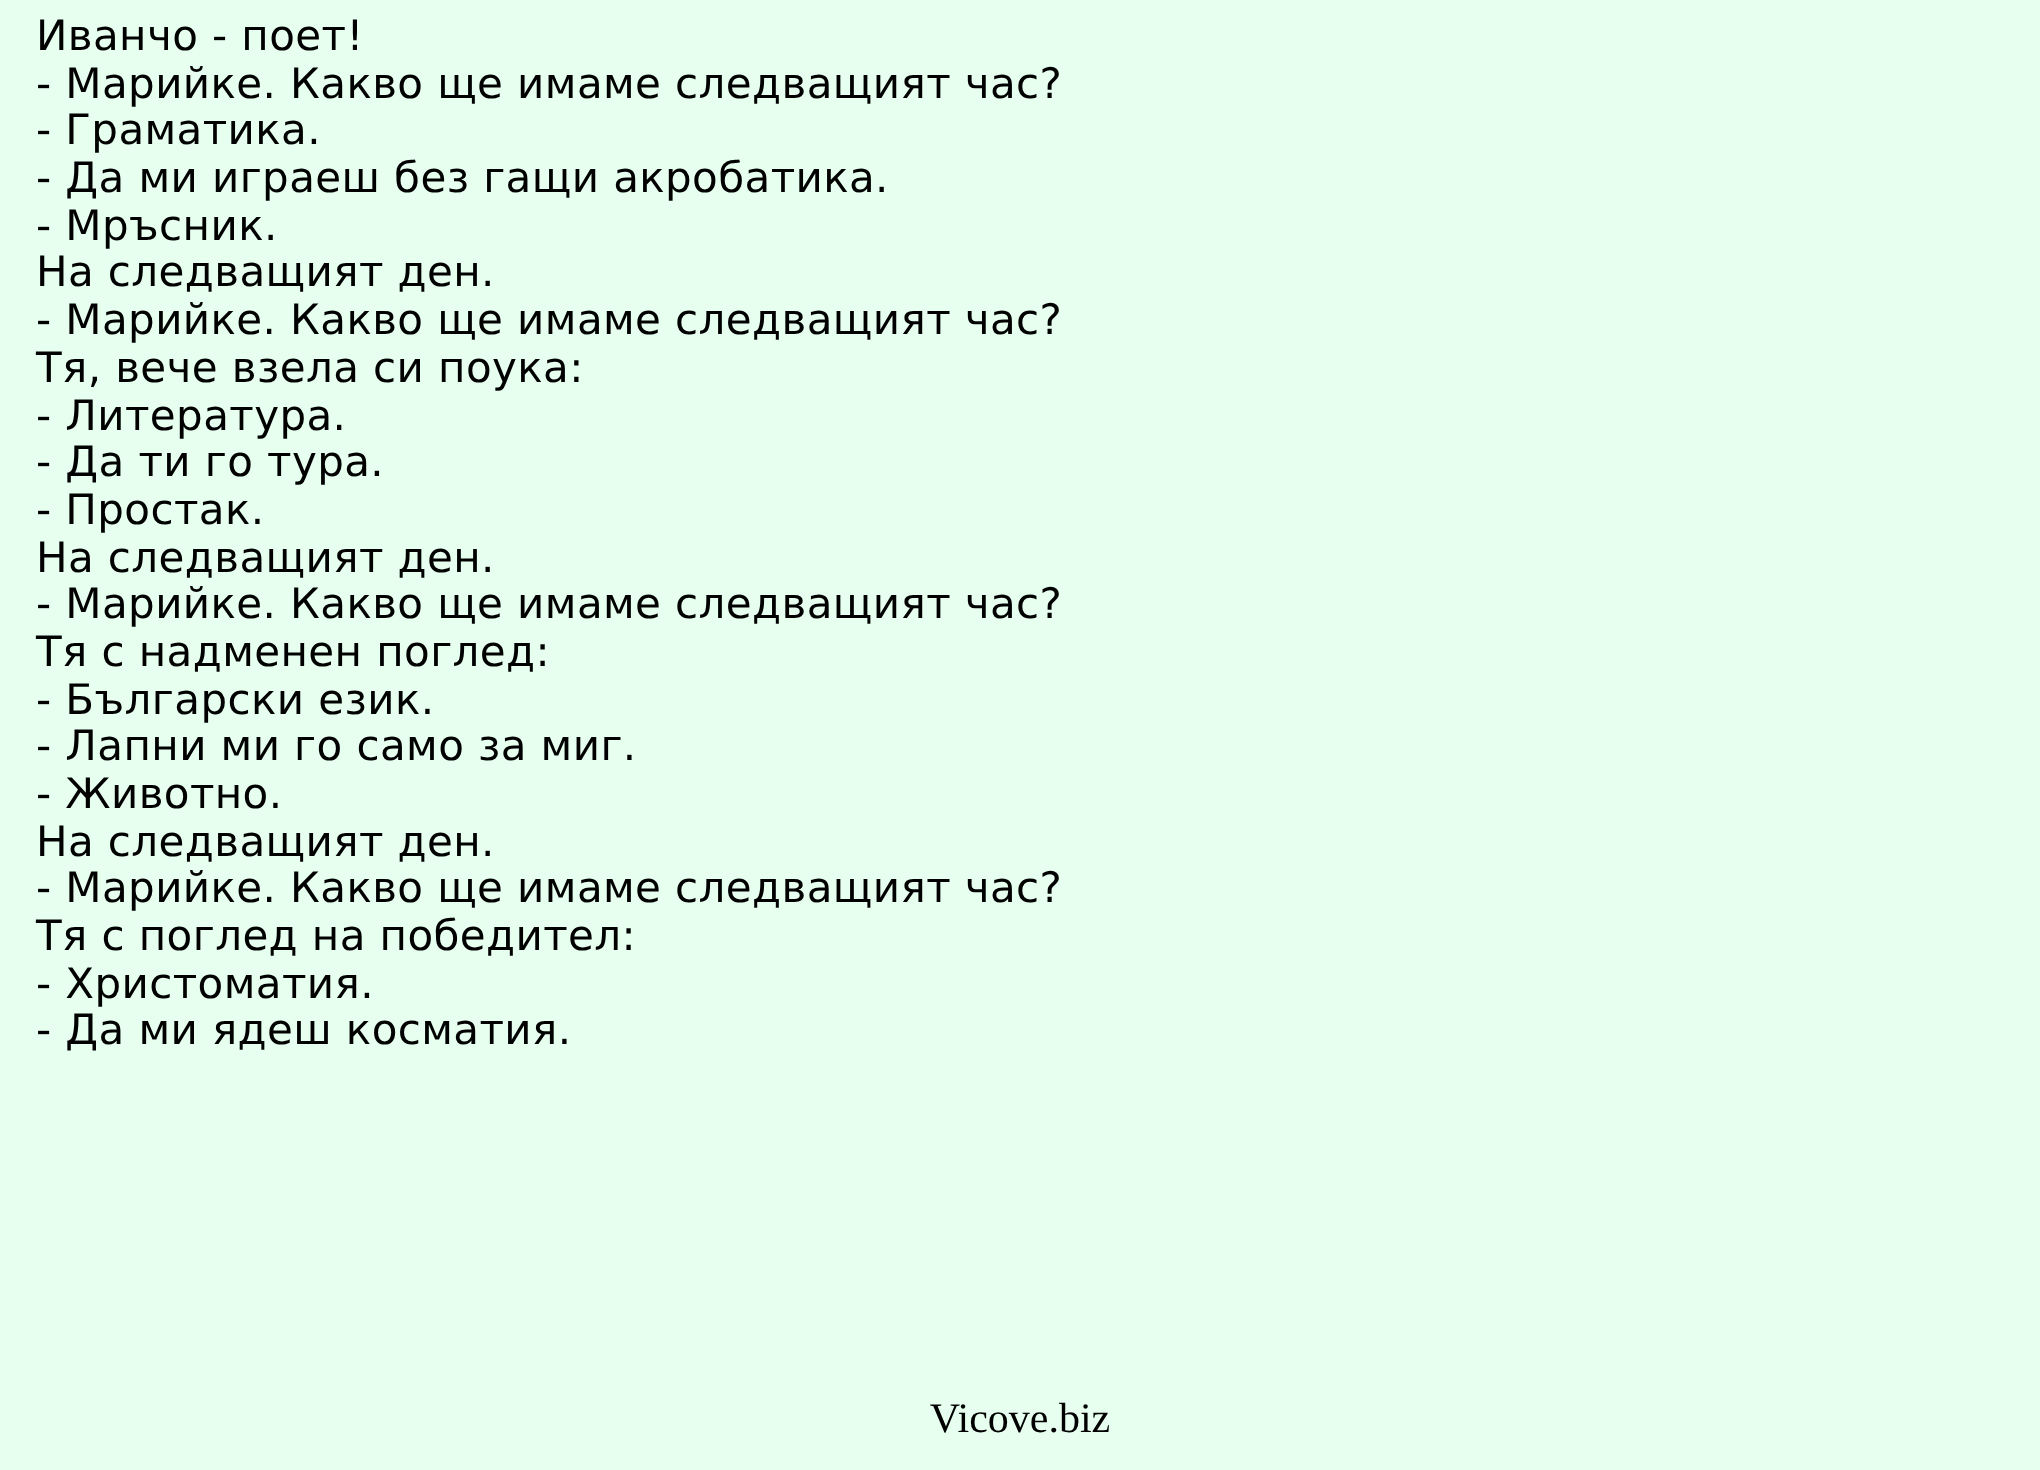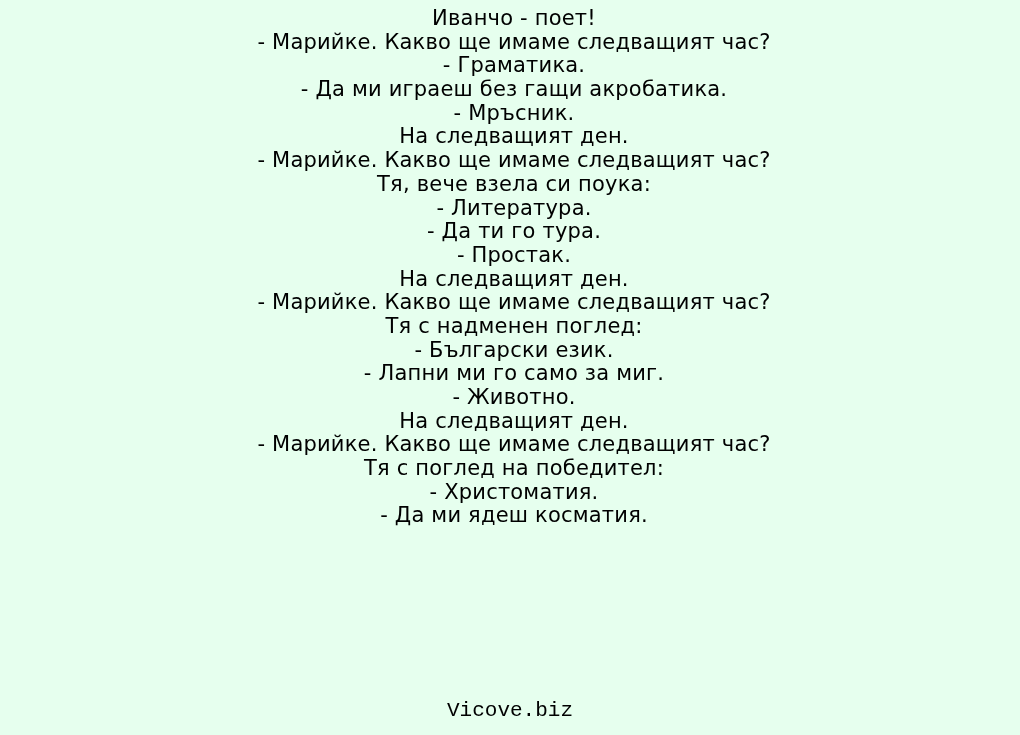--- a/index.html
+++ b/index.html
@@ -17,33 +17,32 @@
   .joke-text {
     position: absolute;
     top: 7px;
     left: 18px;
     right: 10px;
     color: #000000;
     font-size: 21px;
     line-height: 23.7px;
     letter-spacing: 0.2px;
     white-space: pre;
-    text-align: center;
   }
   .joke-line {
     height: 23.7px;
   }
   .site-credit {
     position: absolute;
     left: 0;
     right: 0;
     bottom: 13px;
     text-align: center;
     color: #000000;
-    font-family: Liberation Mono, monospace;
+    font-family: Liberation Serif, serif;
     font-size: 21px;
   }
 </style>
 </head>
 <body>
 
 <div class="joke-text"><div class="joke-line">Иванчо - поет!</div><div class="joke-line">- Марийке. Какво ще имаме следващият час?</div><div class="joke-line">- Граматика.</div><div class="joke-line">- Да ми играеш без гащи акробатика.</div><div class="joke-line">- Мръсник.</div><div class="joke-line">На следващият ден.</div><div class="joke-line">- Марийке. Какво ще имаме следващият час?</div><div class="joke-line">Тя, вече взела си поука:</div><div class="joke-line">- Литература.</div><div class="joke-line">- Да ти го тура.</div><div class="joke-line">- Простак.</div><div class="joke-line">На следващият ден.</div><div class="joke-line">- Марийке. Какво ще имаме следващият час?</div><div class="joke-line">Тя с надменен поглед:</div><div class="joke-line">- Български език.</div><div class="joke-line">- Лапни ми го само за миг.</div><div class="joke-line">- Животно.</div><div class="joke-line">На следващият ден.</div><div class="joke-line">- Марийке. Какво ще имаме следващият час?</div><div class="joke-line">Тя с поглед на победител:</div><div class="joke-line">- Христоматия.</div><div class="joke-line">- Да ми ядеш косматия.</div></div>
 
 <div class="site-credit">Vicove.biz</div>
 

